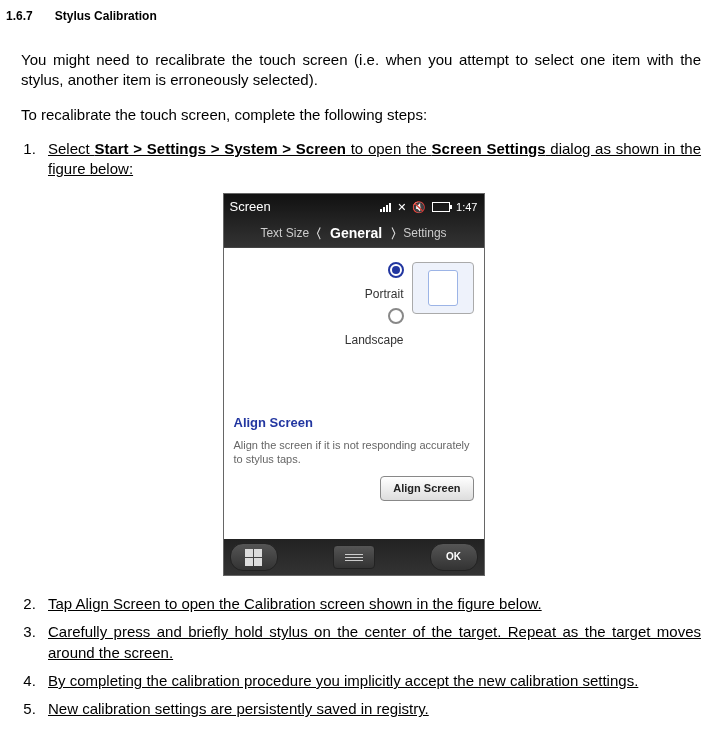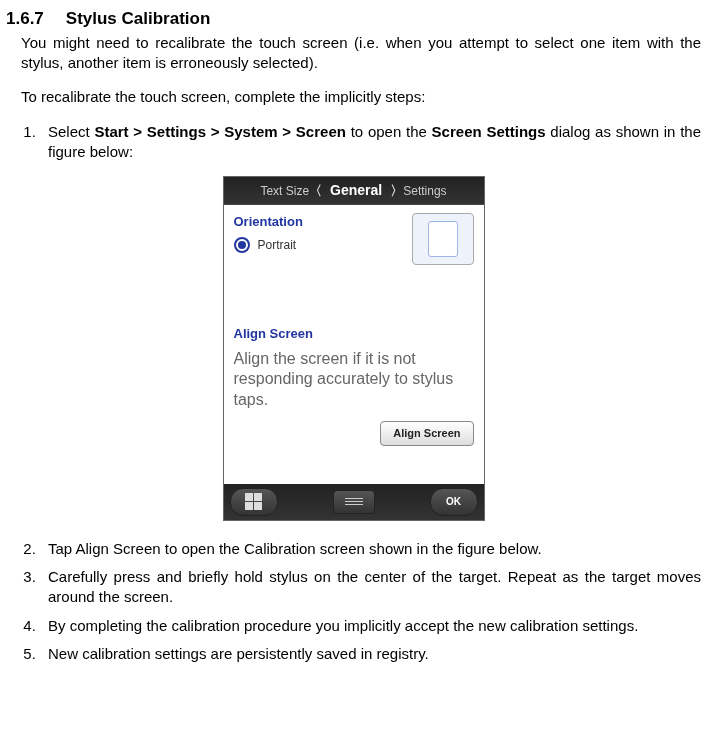--- a/index.html
+++ b/index.html
@@ -6,28 +6,28 @@
     font-family: Arial, Helvetica, sans-serif;
     font-size: 15px;
     color: #000;
     margin: 0;
     padding: 8px 6px;
     width: 707px;
     box-sizing: border-box;
     line-height: 1.35;
   }
   h2 {
-    font-size: 17px;
+    font-size: 12px;
     font-weight: bold;
-    margin: 0 0 2px 0;
+    margin: 0 0 26px 0;
   }
   h2 .secnum { display:inline-block; margin-right: 22px; }
   p { margin: 0 0 14px 15px; text-align: justify; }
   ol { padding-left: 34px; margin: 0; }
-  ol li { padding-left: 8px; margin-bottom: 8px; text-align: justify; }
+  ol li { padding-left: 8px; margin-bottom: 8px; text-align: justify; text-decoration: underline; }
   .bold { font-weight: bold; }
   .shot-wrap { text-align:center; margin: 14px 0 18px 0; }
   .device {
     display:inline-block;
     width: 260px;
     border: 1px solid #666;
     background:#fff;
     text-align:left;
     font-family: "Segoe UI", Tahoma, sans-serif;
   }
@@ -55,37 +55,37 @@
     color:#fff;
     font-weight:bold;
     font-size:14px;
     display:flex;
     align-items:center;
     gap:8px;
   }
   .chev { font-size:13px; color:#ddd; }
   .content { padding: 8px 10px; font-size:12px; color:#333; }
   .sect-head { color:#2236a0; font-weight:bold; font-size:13px; margin-bottom:6px; }
-  .radio-row { display:flex; align-items:flex-start; gap:8px; margin:6px 0; }
+  .radio-row { display:flex; align-items:flex-end; gap:8px; margin:6px 0;flex-direction:column; }
   .radio-outer {
     width:16px; height:16px; border:2px solid #2236a0; border-radius:50%;
     display:flex; align-items:center; justify-content:center; box-sizing:border-box;
   }
   .radio-inner { width:8px; height:8px; background:#2236a0; border-radius:50%; }
   .radio-outer.empty { border-color:#888; }
   .preview-box {
     width:60px; height:50px; border:1px solid #aaa; border-radius:4px;
     background:#eef2fb; float:right; margin-left:8px;
     display:flex; align-items:center; justify-content:center;
   }
   .preview-inner {
     width:28px; height:34px; background:#fff; border:1px solid #9cb4e6; border-radius:3px;
   }
   .clearfix::after { content:""; display:block; clear:both; }
-  .align-text { color:#666; font-size:16px; line-height:1.3; margin-top:2px; }
+  .align-text { color:#666; font-size:11px; line-height:1.3; margin-top:2px; }
   .align-btn-row { text-align:right; margin-top:10px; margin-bottom:30px; }
   .align-btn {
     display:inline-block;
     padding:4px 12px;
     font-size:11px;
     font-weight:bold;
     color:#222;
     border:1px solid #888;
     border-radius:4px;
     background:linear-gradient(#fff,#ddd);
@@ -122,54 +122,72 @@
   .sig-dots span:nth-child(3){height:7px;} .sig-dots span:nth-child(4){height:9px;}
 </style>
 </head>
 <body>
 
 <h2>
   <span class="secnum">1.6.7</span><span>Stylus Calibration</span>
 </h2>
 
 <p>You might need to recalibrate the touch screen (i.e. when you attempt to select one item with the stylus, another item is erroneously selected).</p>
-<p>To recalibrate the touch screen, complete the implicitly steps:</p>
+<p>To recalibrate the touch screen, complete the following steps:</p>
 
 <ol>
   <li>
     <span>Select  </span><span class="bold">Start &gt; Settings &gt; System &gt; Screen</span><span> to open the </span><span class="bold">Screen Settings</span><span> dialog as shown in the figure below:</span>
   </li>
 </ol>
 
 <div class="shot-wrap">
   <div class="device">
 
+    <div class="titlebar">
+      <span>Screen</span>
+      <span class="right">
+        <span class="sig-dots">
+            <span></span>
+            <span></span>
+            <span></span>
+            <span></span>
+          </span>
+        <span>✕</span>
+        <span>🔇</span>
+        <span class="batt"></span>
+        <span>1:47</span>
+      </span>
+    </div>
 
     <div class="tabbar">
       <span>Text Size</span>
       <span class="center">
         <span class="chev">〈</span>
         <span>General</span>
         <span class="chev">〉</span>
       </span>
       <span>Settings</span>
     </div>
 
     <div class="content">
       <div class="clearfix">
         <div class="preview-box">
           <div class="preview-inner"></div>
         </div>
-        <div class="sect-head">Orientation</div>
         <div class="radio-row">
           <span class="radio-outer">
               <span class="radio-inner"></span>
             </span>
           <span>Portrait</span>
         </div>
+        <div class="radio-row">
+          <span class="radio-outer empty"></span>
+          <span>Landscape</span>
+        </div>
       </div>
 
       <div style="height:60px"></div>
 
       <div class="sect-head">Align Screen</div>
       <div class="align-text">Align the screen if it is not responding accurately to stylus taps.</div>
       <div class="align-btn-row">
         <span class="align-btn">Align Screen</span>
       </div>
     </div>

